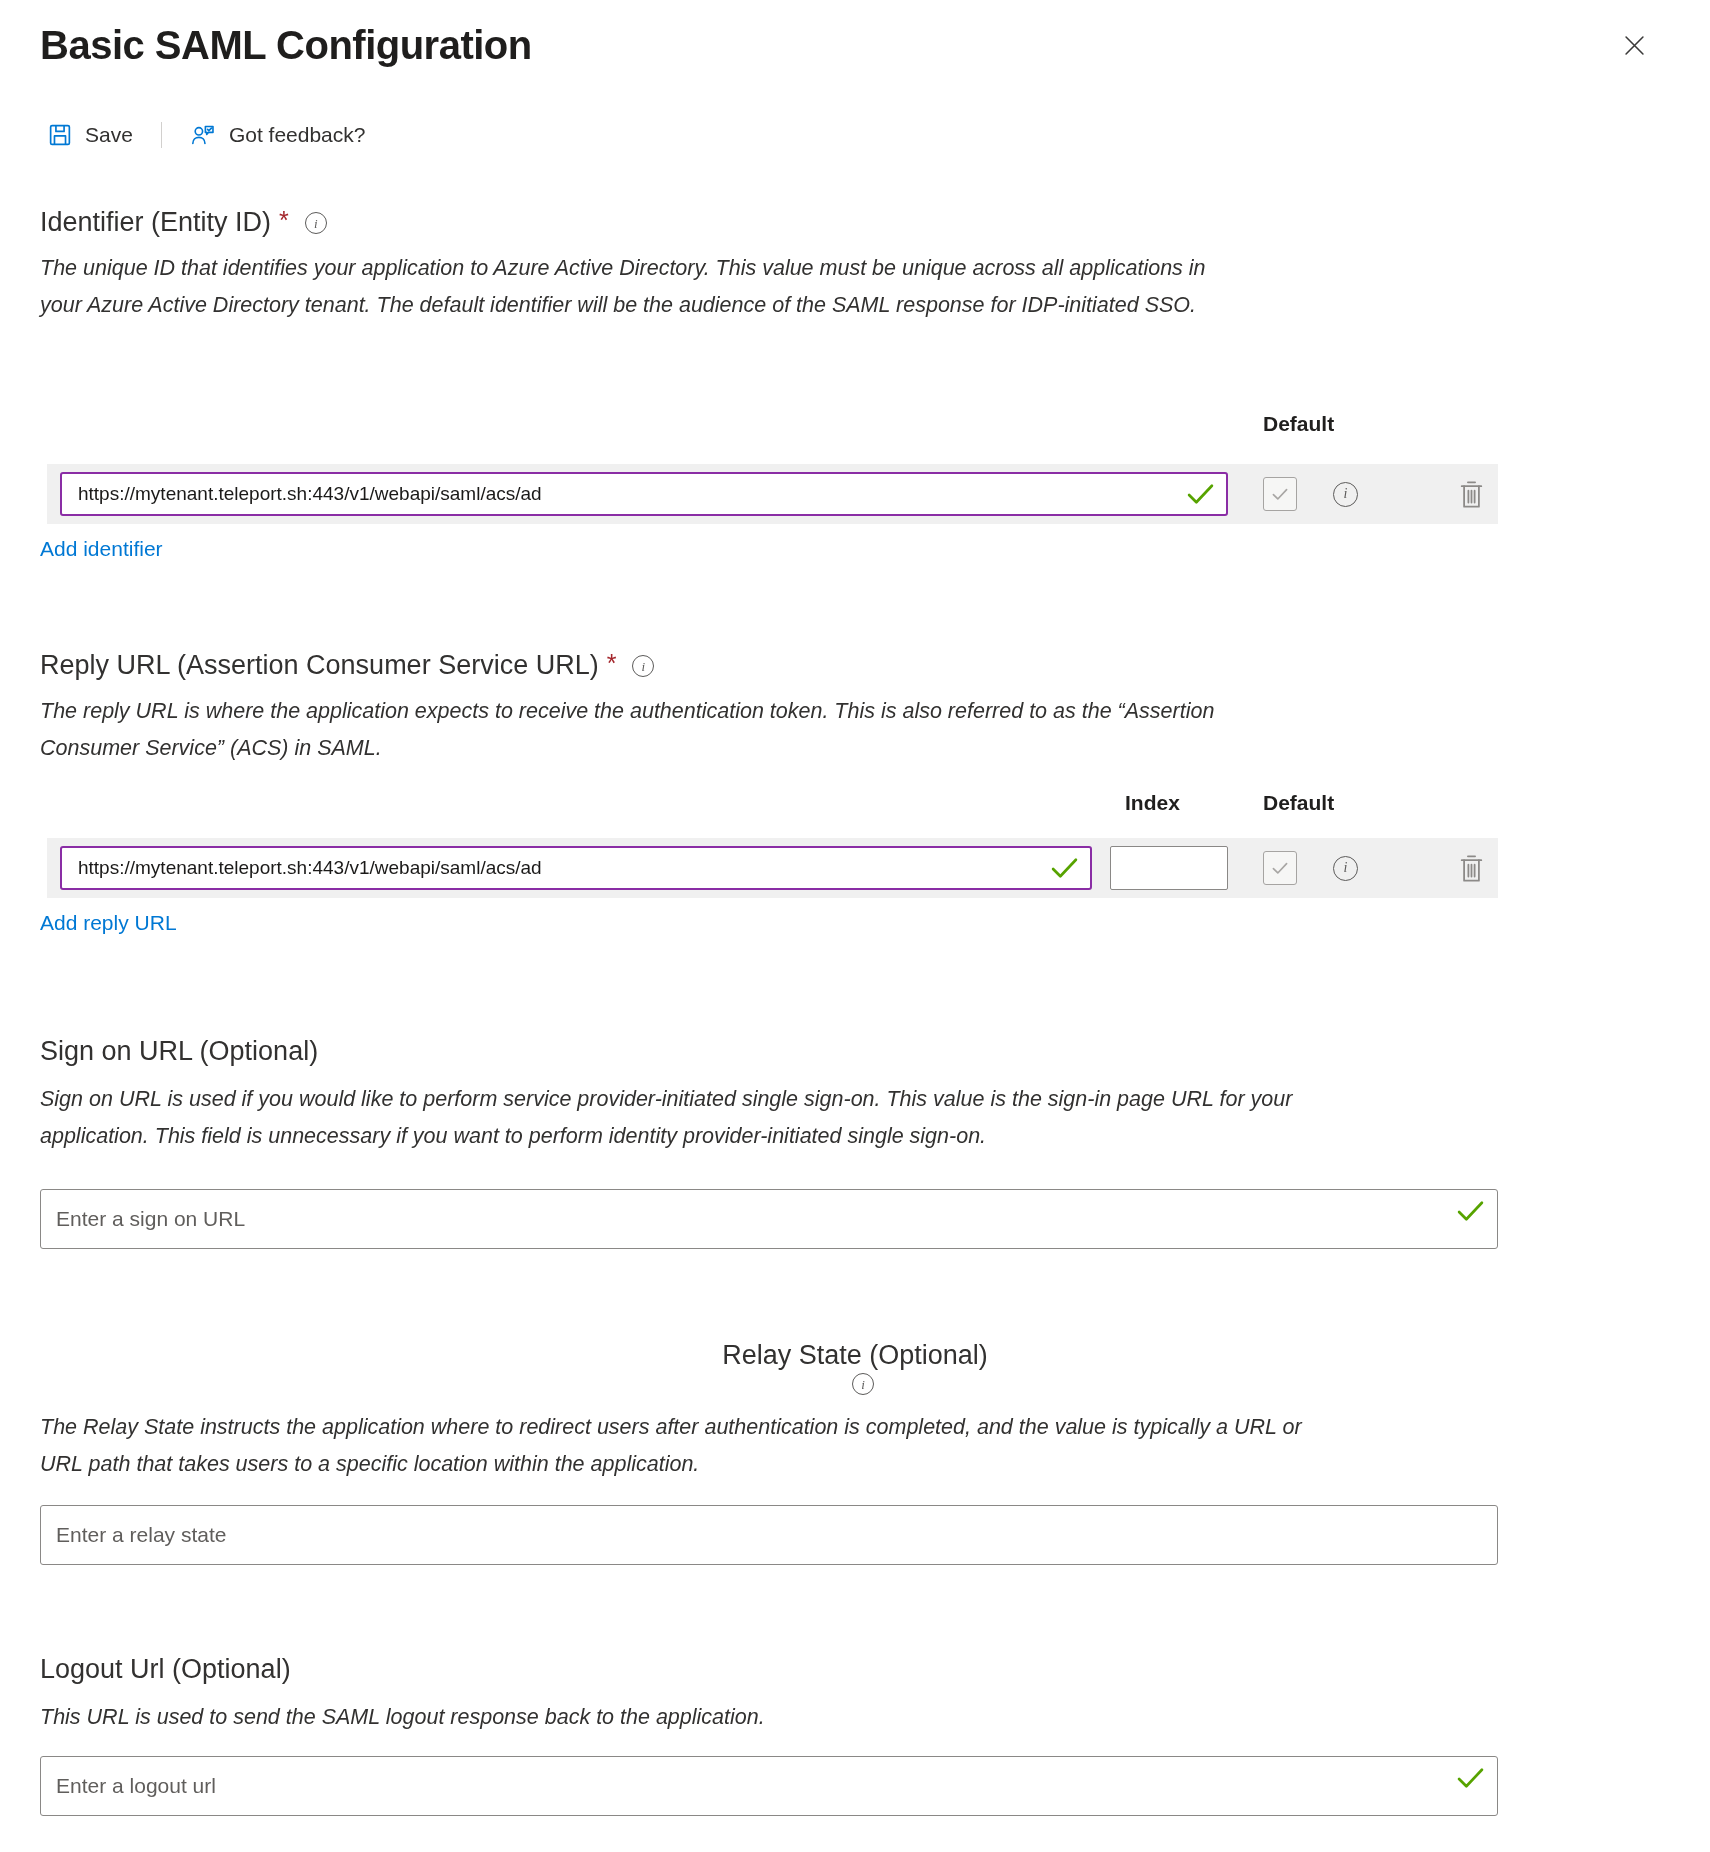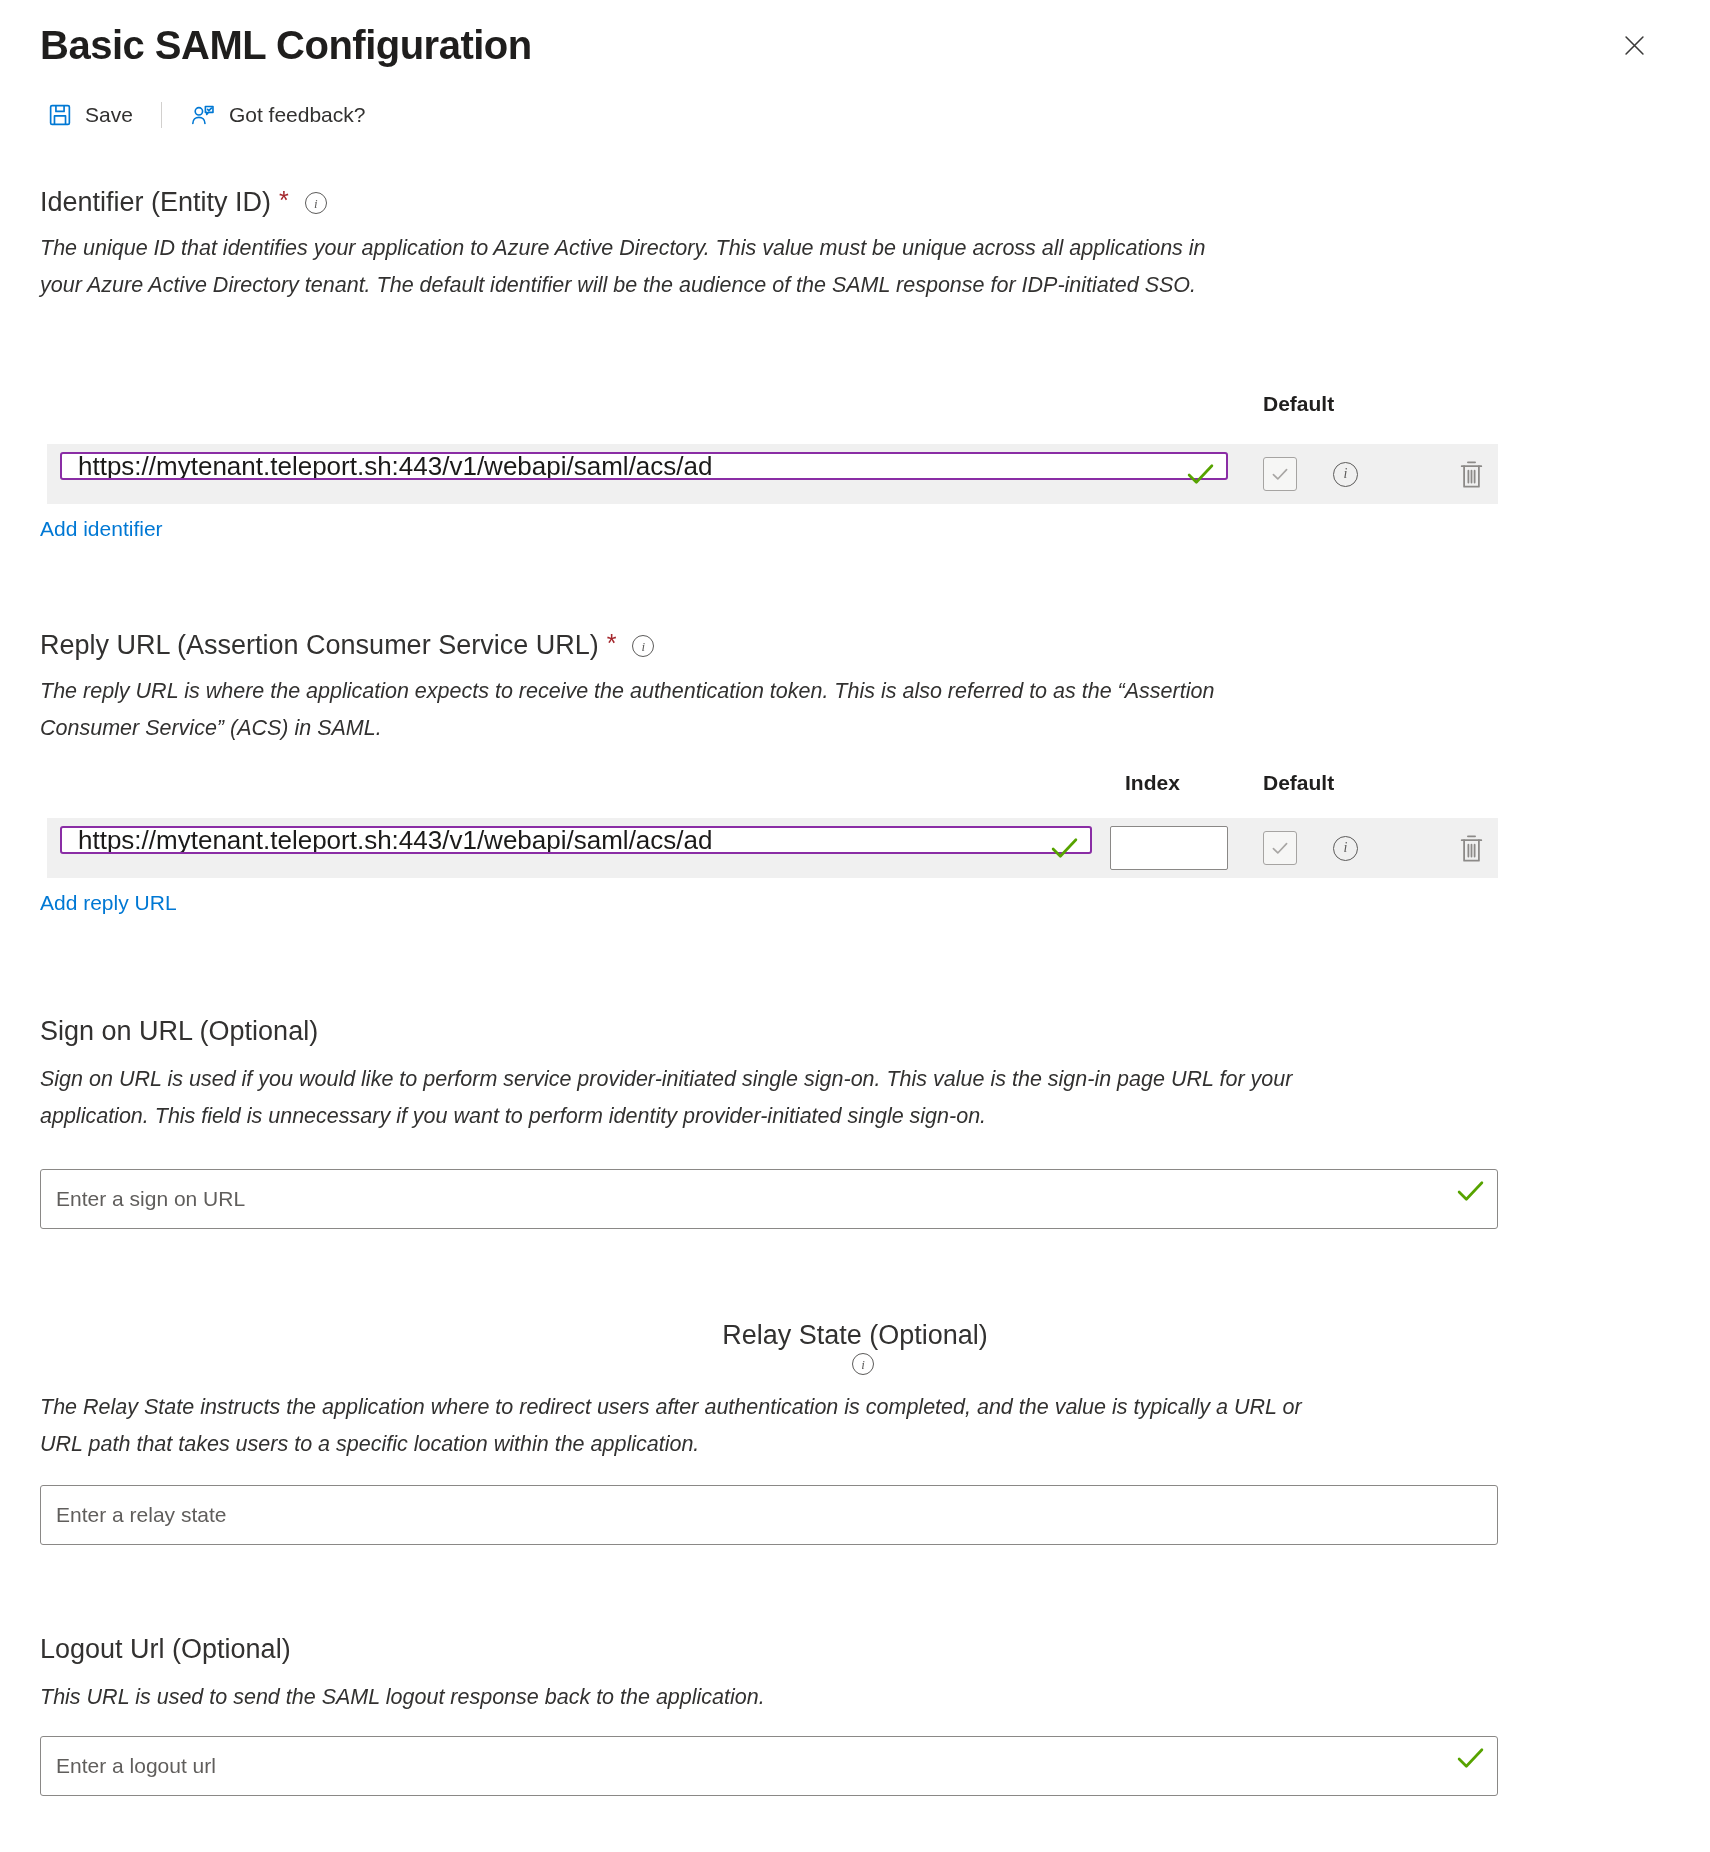--- a/index.html
+++ b/index.html
@@ -23,21 +23,21 @@
     letter-spacing: -0.5px;
   }
   .close-btn {
     position: absolute; top: 26px; left: 1614px;
     width: 40px; height: 40px;
     background: none; border: none; padding: 6px; cursor: pointer;
     color: #3b3a39;
   }
 
   
-  .toolbar { margin-top: 28px; height: 34px; display: flex; align-items: center; padding-left: 8px; }
+  .toolbar { margin-top: 48px; height: 34px; display: flex; align-items: center; padding-left: 8px; }
   .tb-btn { display: flex; align-items: center; background: none; border: none; padding: 0; cursor: pointer;
             font-family: inherit; font-size: 21px; color: #323130; }
   .tb-btn .tb-icon { color: #0078d4; margin-right: 13px; display: inline-flex; }
   .tb-divider { width: 1px; height: 26px; background: #d2d0ce; margin: 0 28px; }
 
   
   .sec-heading { display: flex; align-items: center; line-height: 32px; }
   .sec-heading h2 { margin: 0; font-size: 27px; font-weight: 400; color: #323130; line-height: 32px; }
   .req { color: #a4262c; font-size: 25px; margin-left: 8px; margin-top: -4px; }
   .info-badge {
@@ -67,24 +67,24 @@
   .url-row {
     margin-left: 7px; width: 1451px; height: 60px;
     background: #f0f0f0;
     display: flex; align-items: center;
     padding-left: 13px;
   }
   .input-wrap { position: relative; height: 44px; }
   .iw-long { width: 1168px; }
   .iw-short { width: 1032px; }
   .url-input {
-    width: 100%; height: 28px;
+    width: 100%; height: 44px;
     border: 2px solid #8A2DA5; border-radius: 3px;
     background: #fff; padding: 0 48px 0 16px;
-    font-family: inherit; font-size: 26px; color: #1b1a19;
+    font-family: inherit; font-size: 19px; color: #1b1a19;
     outline: none;
   }
   .valid-check { position: absolute; right: 13px; top: 50%; transform: translateY(-50%); color: #57a300; }
   .index-input {
     margin-left: 18px; width: 118px; height: 44px;
     border: 1.5px solid #8a8886; border-radius: 2px;
     background: #fff; font-family: inherit; font-size: 21px; color: #1b1a19;
     padding: 0 10px; outline: none; flex: none;
   }
   .checkbox {

